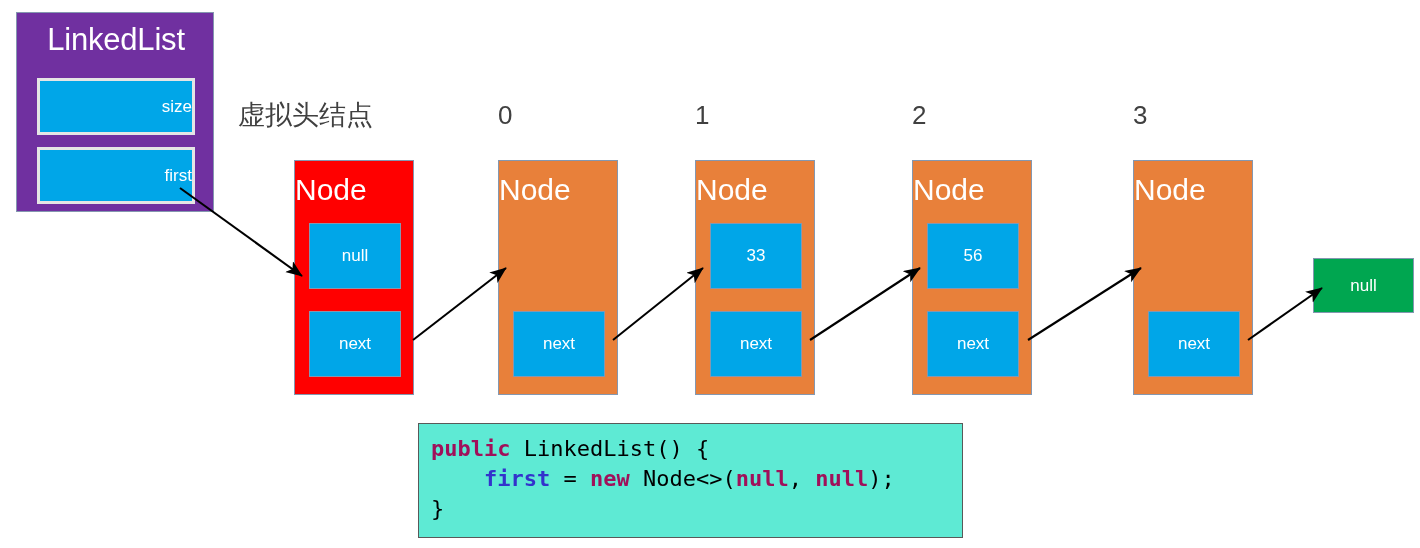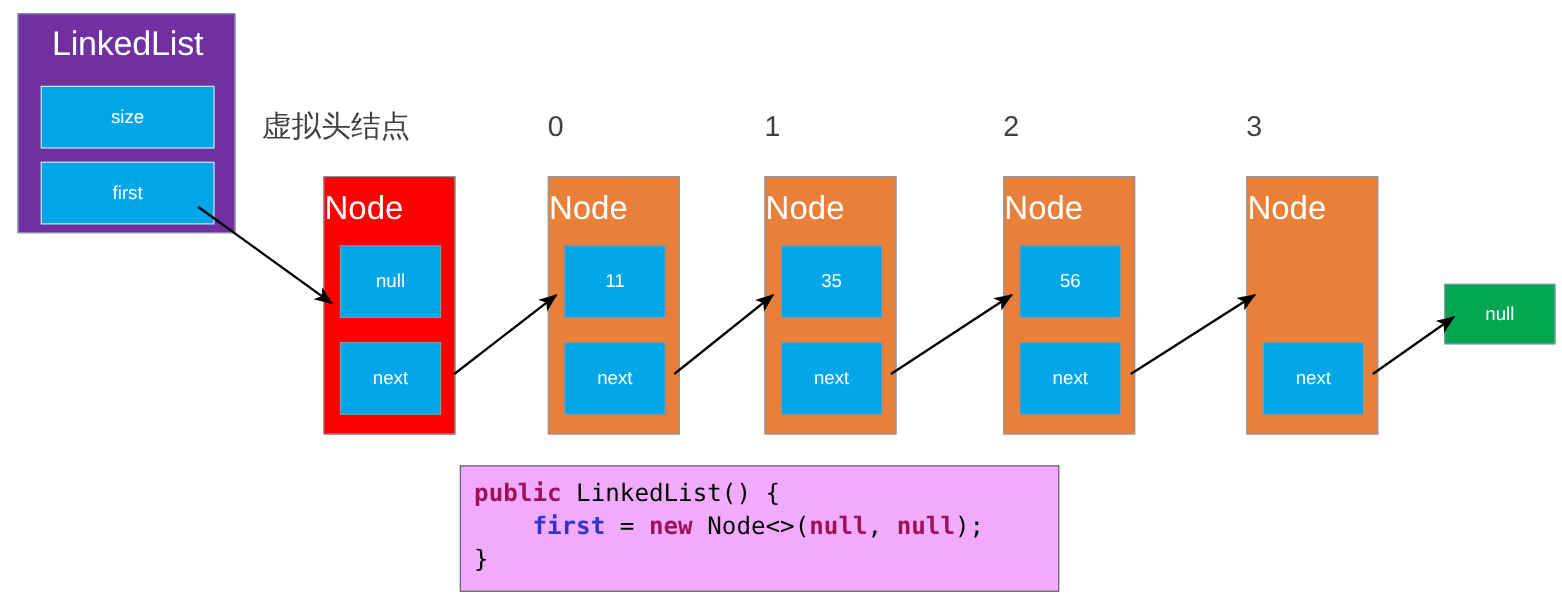--- a/index.html
+++ b/index.html
@@ -43,27 +43,27 @@
     font-size: 31px;
     line-height: 34px;
     letter-spacing: -0.2px;
   }
   .ll-field {
     position: absolute;
     left: 20px;
     width: 158px;
     height: 57px;
     background: #00A6E8;
-    border: 1px solid #e5e5e5;
+    border: 3px solid #e5e5e5;
     box-sizing: border-box;
     color: #ffffff;
     font-size: 17px;
     display: flex;
     align-items: center;
-    justify-content: center;
+    justify-content: flex-end;
   }
   .ll-field.size { top: 65px; }
   .ll-field.first { top: 134px; }
 
   
   .col-label {
     position: absolute;
     text-align: left;
     color: #404040;
     font-size: 26px;
@@ -140,21 +140,21 @@
     pointer-events: none;
   }
 
   
   .code-box {
     position: absolute;
     left: 418px;
     top: 423px;
     width: 545px;
     height: 115px;
-    background: #f0abfc;
+    background: #5eead4;
     border: 1px solid #595959;
     box-sizing: border-box;
     padding: 10px 0 0 12px;
     font-family: "DejaVu Sans Mono", "Liberation Mono", monospace;
     font-size: 22px;
     line-height: 30px;
     white-space: pre;
     color: #000000;
   }
   .kw   { color: #A0105A; font-weight: bold; }
@@ -189,32 +189,29 @@
     <div class="node-cell value">
       <span>null</span>
     </div>
     <div class="node-cell next">
       <span>next</span>
     </div>
   </div>
 
   <div class="node normal" style="left:498px;">
     <div class="node-title">Node</div>
+    <div class="node-cell next">
+      <span>next</span>
+    </div>
+  </div>
+
+  <div class="node normal" style="left:695px;">
+    <div class="node-title">Node</div>
     <div class="node-cell value">
-      <span>11</span>
-    </div>
-    <div class="node-cell next">
-      <span>next</span>
-    </div>
-  </div>
-
-  <div class="node normal" style="left:695px;">
-    <div class="node-title">Node</div>
-    <div class="node-cell value">
-      <span>35</span>
+      <span>33</span>
     </div>
     <div class="node-cell next">
       <span>next</span>
     </div>
   </div>
 
   <div class="node normal" style="left:912px;">
     <div class="node-title">Node</div>
     <div class="node-cell value">
       <span>56</span>

